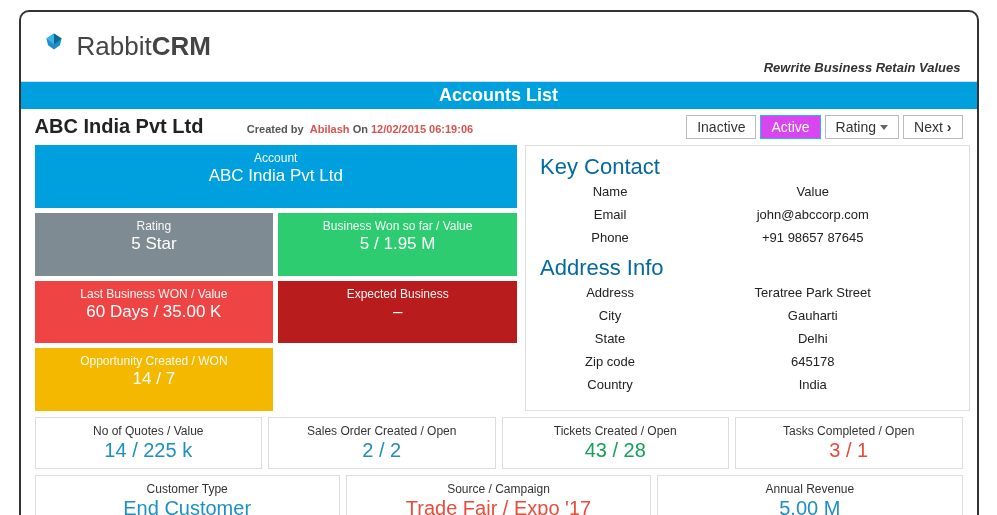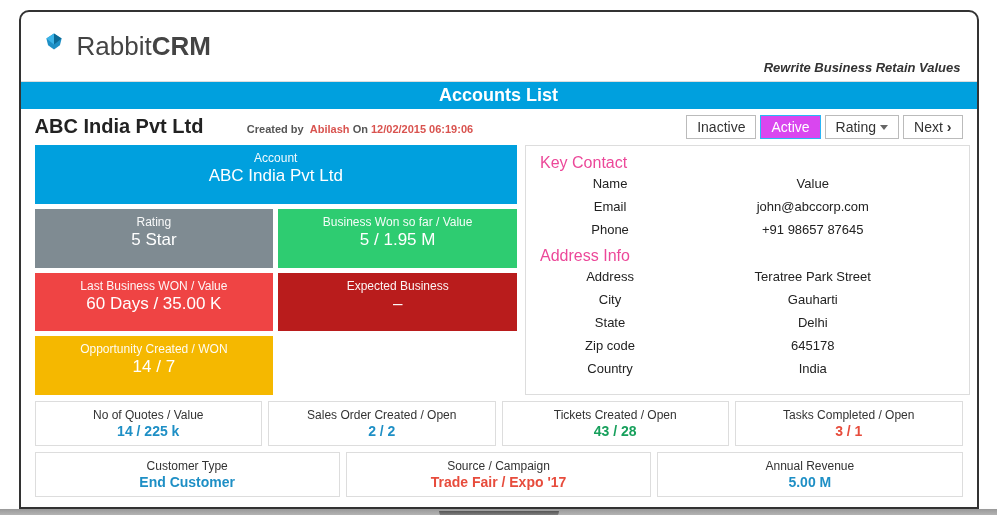--- a/index.html
+++ b/index.html
@@ -26,29 +26,29 @@
   .caret{width:0;height:0;border-left:4px solid transparent;border-right:4px solid transparent;border-top:5px solid #666;}
   .chev{font-weight:700;}
   .maingrid { display:grid; grid-template-columns:52% 48%; gap:8px; }
   .tiles { display:grid; grid-template-columns:1fr 1fr; gap:5px; }
   .tile { color:#fff; text-align:center; padding:6px 4px; }
   .tile.full { grid-column:1/3; }
   .tile .lbl { font-size:12px; opacity:.95;}
   .tile .val { font-size:17px; margin-top:1px; font-weight:500;}
   .t-blue{background:#00a0de;} .t-gray{background:#7f8b92;} .t-green{background:#2ecc71;} .t-red{background:#ef4444;} .t-blue2{background:#b91c1c;} .t-amber{background:#f5b800;}
   .right { border:1px solid #ddd; padding:8px 14px; font-size:13px; }
-  .right h3 { color:#ec4899; font-size:16px; font-weight:500; margin-bottom:4px; }
+  .right h3 { color:#0369a1; font-size:22px; font-weight:500; margin-bottom:4px; }
   .kv { display:grid; grid-template-columns:120px 1fr; row-gap:8px; margin-bottom:10px; padding-left:10px;text-align:center;}
   .kv div { color:#222; }
   .statsrow { display:grid; gap:6px; margin-top:6px; }
   .stats4 { grid-template-columns:repeat(4,1fr); }
   .stats3 { grid-template-columns:repeat(3,1fr); }
   .stat { border:1px solid #ddd; text-align:center; padding:6px 4px; }
   .stat .slbl { font-size:12px; color:#333; }
-  .stat .sval { font-size:14px; font-weight:700; margin-top:1px;}
+  .stat .sval { font-size:20px; font-weight:400; margin-top:1px;}
   .c-blue{color:#1e8fc5;} .c-green{color:#17a05c;} .c-red{color:#e74c3c;}
 </style>
 </head>
 <body>
 
 <div class="laptop">
 <div class="screen">
 
   <div class="topbar">
     <div class="logo">

